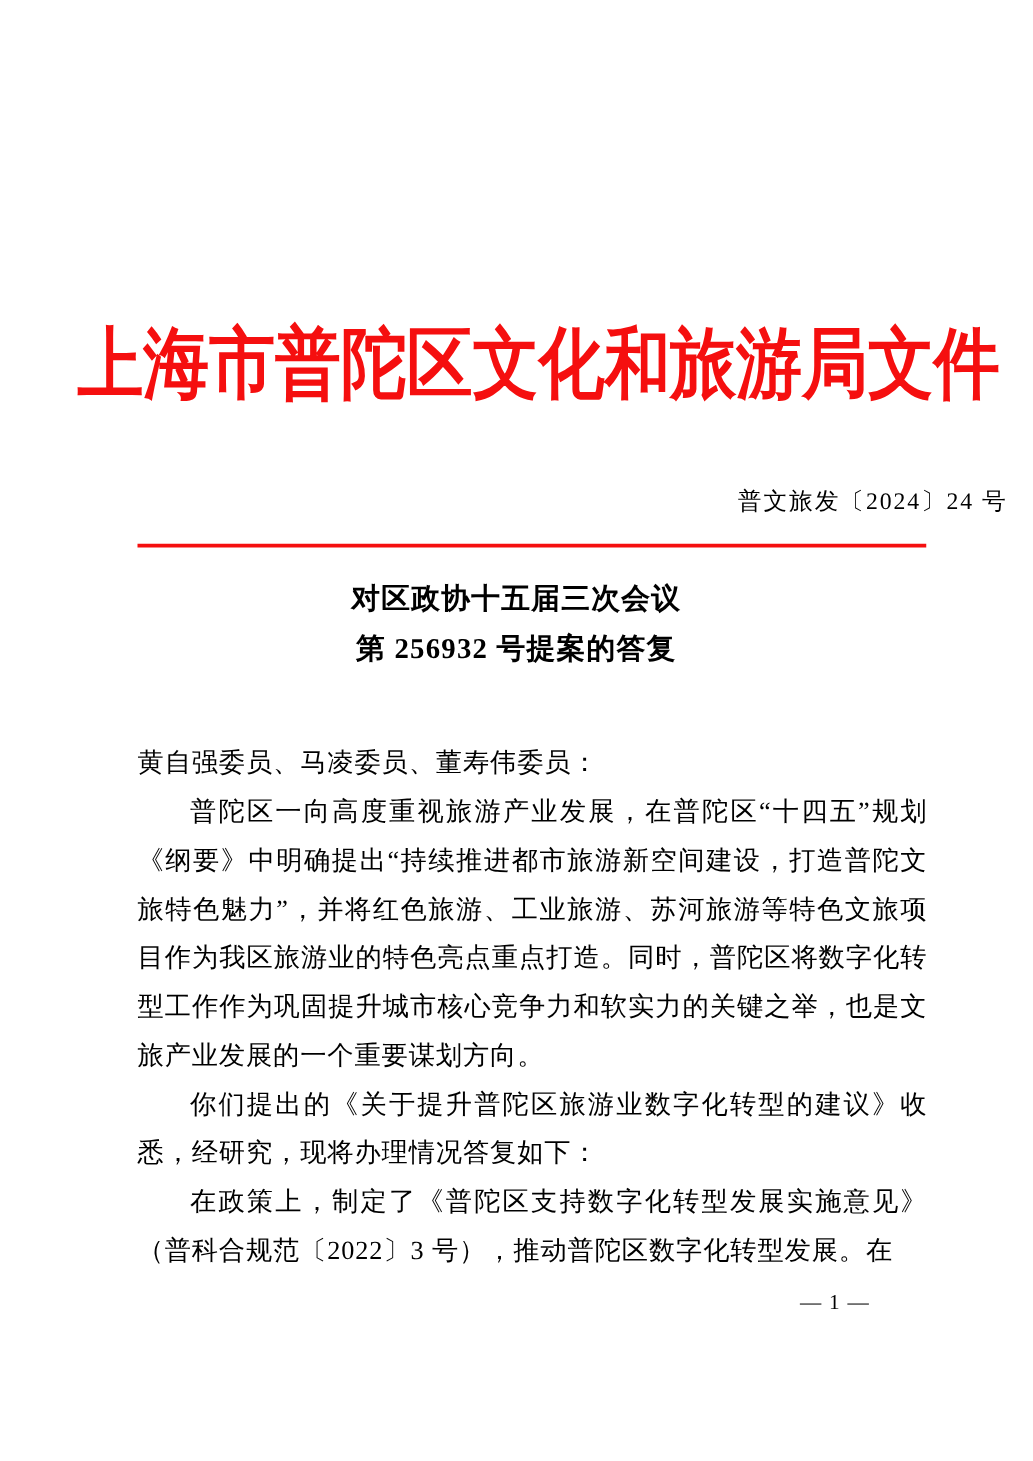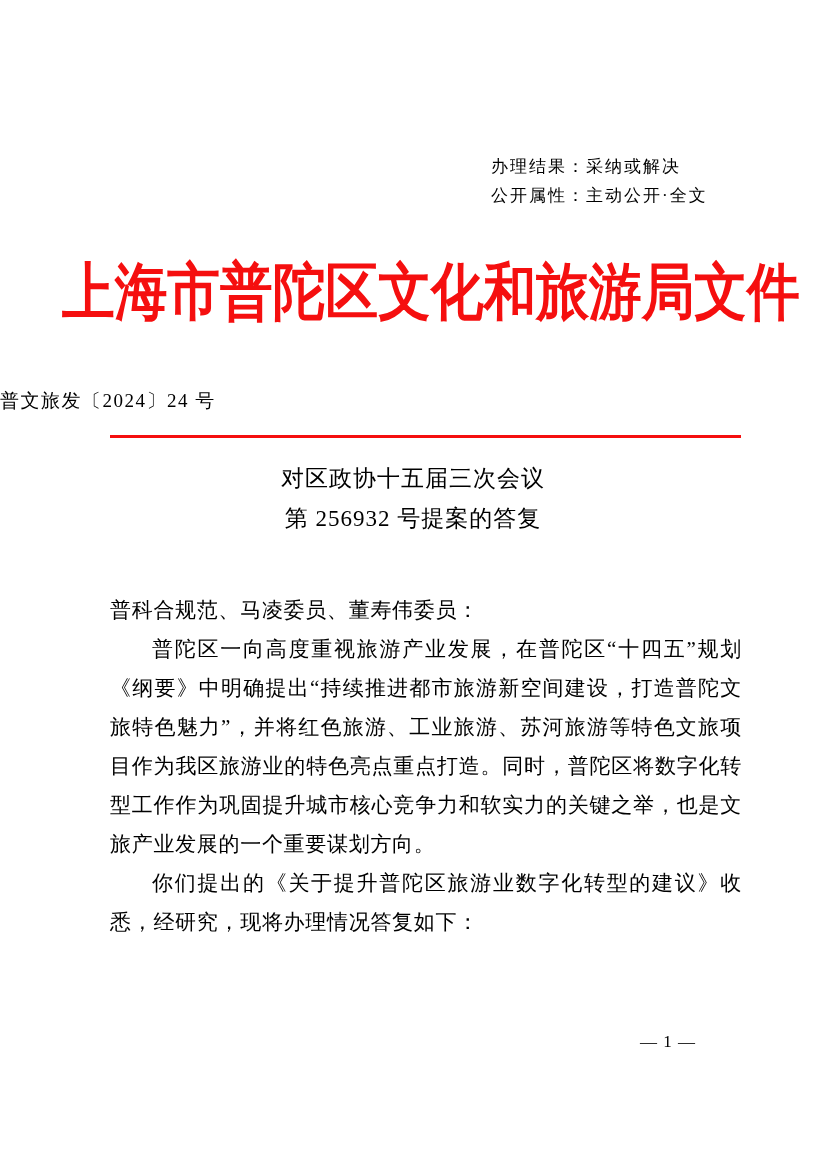--- a/index.html
+++ b/index.html
@@ -41,21 +41,21 @@
     white-space: nowrap;
     transform: scaleX(0.85);
     transform-origin: 413px 50%;
   }
   
   .docnum {
     position: absolute;
     top: 388px;
     left: 0;
     width: 806px;
-    text-align: left;
+    text-align: right;
     font-size: 19px;
     letter-spacing: 1.5px;
   }
   
   .red-line {
     position: absolute;
     top: 435px;
     left: 110px;
     width: 631px;
     height: 3px;
@@ -63,21 +63,21 @@
   }
   
   .subject {
     position: absolute;
     top: 459px;
     left: 0;
     width: 826px;
     text-align: center;
     font-size: 23px;
     line-height: 40px;
-    font-weight: normal;
+    font-weight: bold;
     letter-spacing: 1px;
   }
   
   .body-text {
     position: absolute;
     top: 591px;
     left: 110px;
     width: 632px;
     font-size: 21px;
     line-height: 39px;
@@ -99,37 +99,34 @@
     text-align: center;
     font-size: 17px;
     letter-spacing: 1px;
   }
 </style>
 </head>
 <body>
 
 <div class="page">
 
-  <div class="meta">
-    <div>办理结果：采纳或解决</div>
-    <div>公开属性：主动公开·全文</div>
-  </div>
 
   <h1 class="letterhead">上海市普陀区文化和旅游局文件</h1>
 
   <div class="docnum">普文旅发〔2024〕24 号</div>
 
   <div class="red-line"></div>
 
   <div class="subject">
     <div>对区政协十五届三次会议</div>
     <div>第 256932 号提案的答复</div>
   </div>
 
   <div class="body-text">
-    <p class="salutation">普科合规范、马凌委员、董寿伟委员：</p>
+    <p class="salutation">黄自强委员、马凌委员、董寿伟委员：</p>
     <p class="para">普陀区一向高度重视旅游产业发展，在普陀区“十四五”规划《纲要》中明确提出“持续推进都市旅游新空间建设，打造普陀文旅特色魅力”，并将红色旅游、工业旅游、苏河旅游等特色文旅项目作为我区旅游业的特色亮点重点打造。同时，普陀区将数字化转型工作作为巩固提升城市核心竞争力和软实力的关键之举，也是文旅产业发展的一个重要谋划方向。</p>
     <p class="para">你们提出的《关于提升普陀区旅游业数字化转型的建议》收悉，经研究，现将办理情况答复如下：</p>
+    <p class="para">在政策上，制定了《普陀区支持数字化转型发展实施意见》（普科合规范〔2022〕3 号），推动普陀区数字化转型发展。在</p>
   </div>
 
   <div class="pageno">— 1 —</div>
 
 </div>
 
 </body></html>

